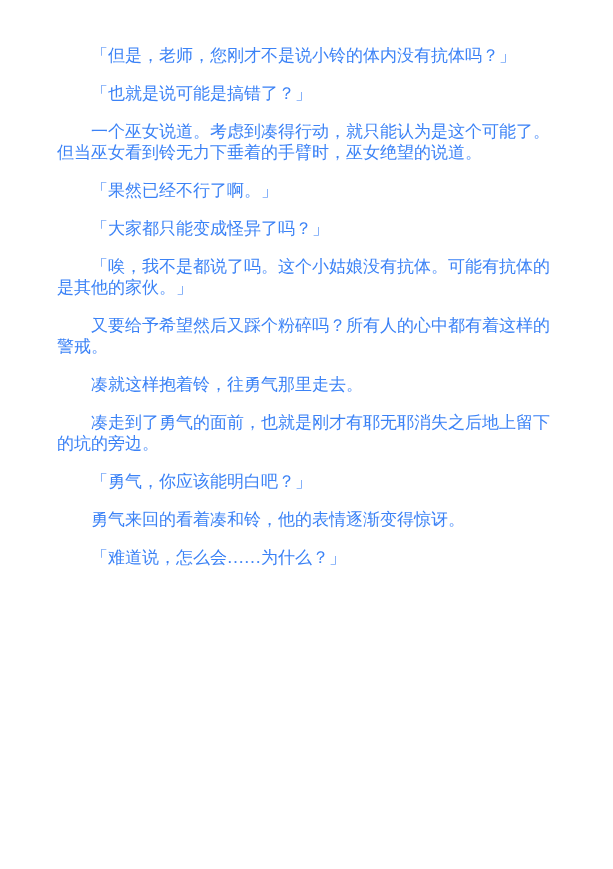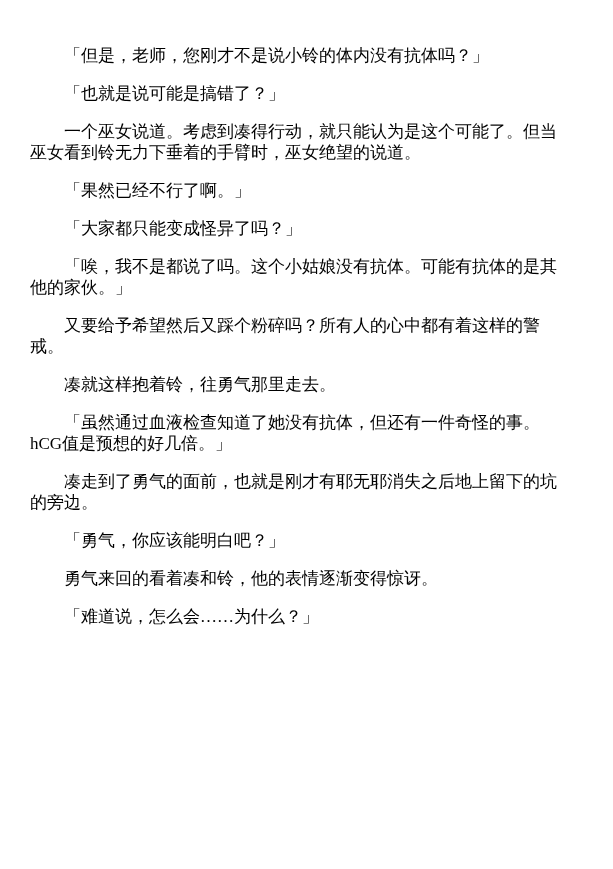--- a/index.html
+++ b/index.html
@@ -9,26 +9,26 @@
   body {
     width: 613px;
     height: 869px;
     background: #ffffff;
     overflow: hidden;
   }
   .page {
     box-sizing: border-box;
     width: 613px;
     height: 869px;
-    padding: 45px 56px 0 30px;
+    padding: 45px 56px 0 57px;
     background: #ffffff;
     font-family: "Liberation Serif", "DejaVu Serif", serif;
     font-size: 17px;
     line-height: 21px;
-    color: #000000;
+    color: #3b82f6;
     text-align: left;
   }
   .para {
     margin: 0 0 17px 0;
     text-indent: 2em;
     word-break: normal;
     overflow-wrap: break-word;
   }
 </style>
 </head>
@@ -36,18 +36,17 @@
 
 <div class="page">
   <p class="para">「但是，老师，您刚才不是说小铃的体内没有抗体吗？」</p>
   <p class="para">「也就是说可能是搞错了？」</p>
   <p class="para">一个巫女说道。考虑到凑得行动，就只能认为是这个可能了。但当巫女看到铃无力下垂着的手臂时，巫女绝望的说道。</p>
   <p class="para">「果然已经不行了啊。」</p>
   <p class="para">「大家都只能变成怪异了吗？」</p>
   <p class="para">「唉，我不是都说了吗。这个小姑娘没有抗体。可能有抗体的是其他的家伙。」</p>
   <p class="para">又要给予希望然后又踩个粉碎吗？所有人的心中都有着这样的警戒。</p>
   <p class="para">凑就这样抱着铃，往勇气那里走去。</p>
-  <p class="para">「虽然通过血液检查知道了她没有抗体，但还有一件奇怪的事。hCG值是预想的好几倍。」</p>
   <p class="para">凑走到了勇气的面前，也就是刚才有耶无耶消失之后地上留下的坑的旁边。</p>
   <p class="para">「勇气，你应该能明白吧？」</p>
   <p class="para">勇气来回的看着凑和铃，他的表情逐渐变得惊讶。</p>
   <p class="para">「难道说，怎么会……为什么？」</p>
 </div>
 
 </body></html>

